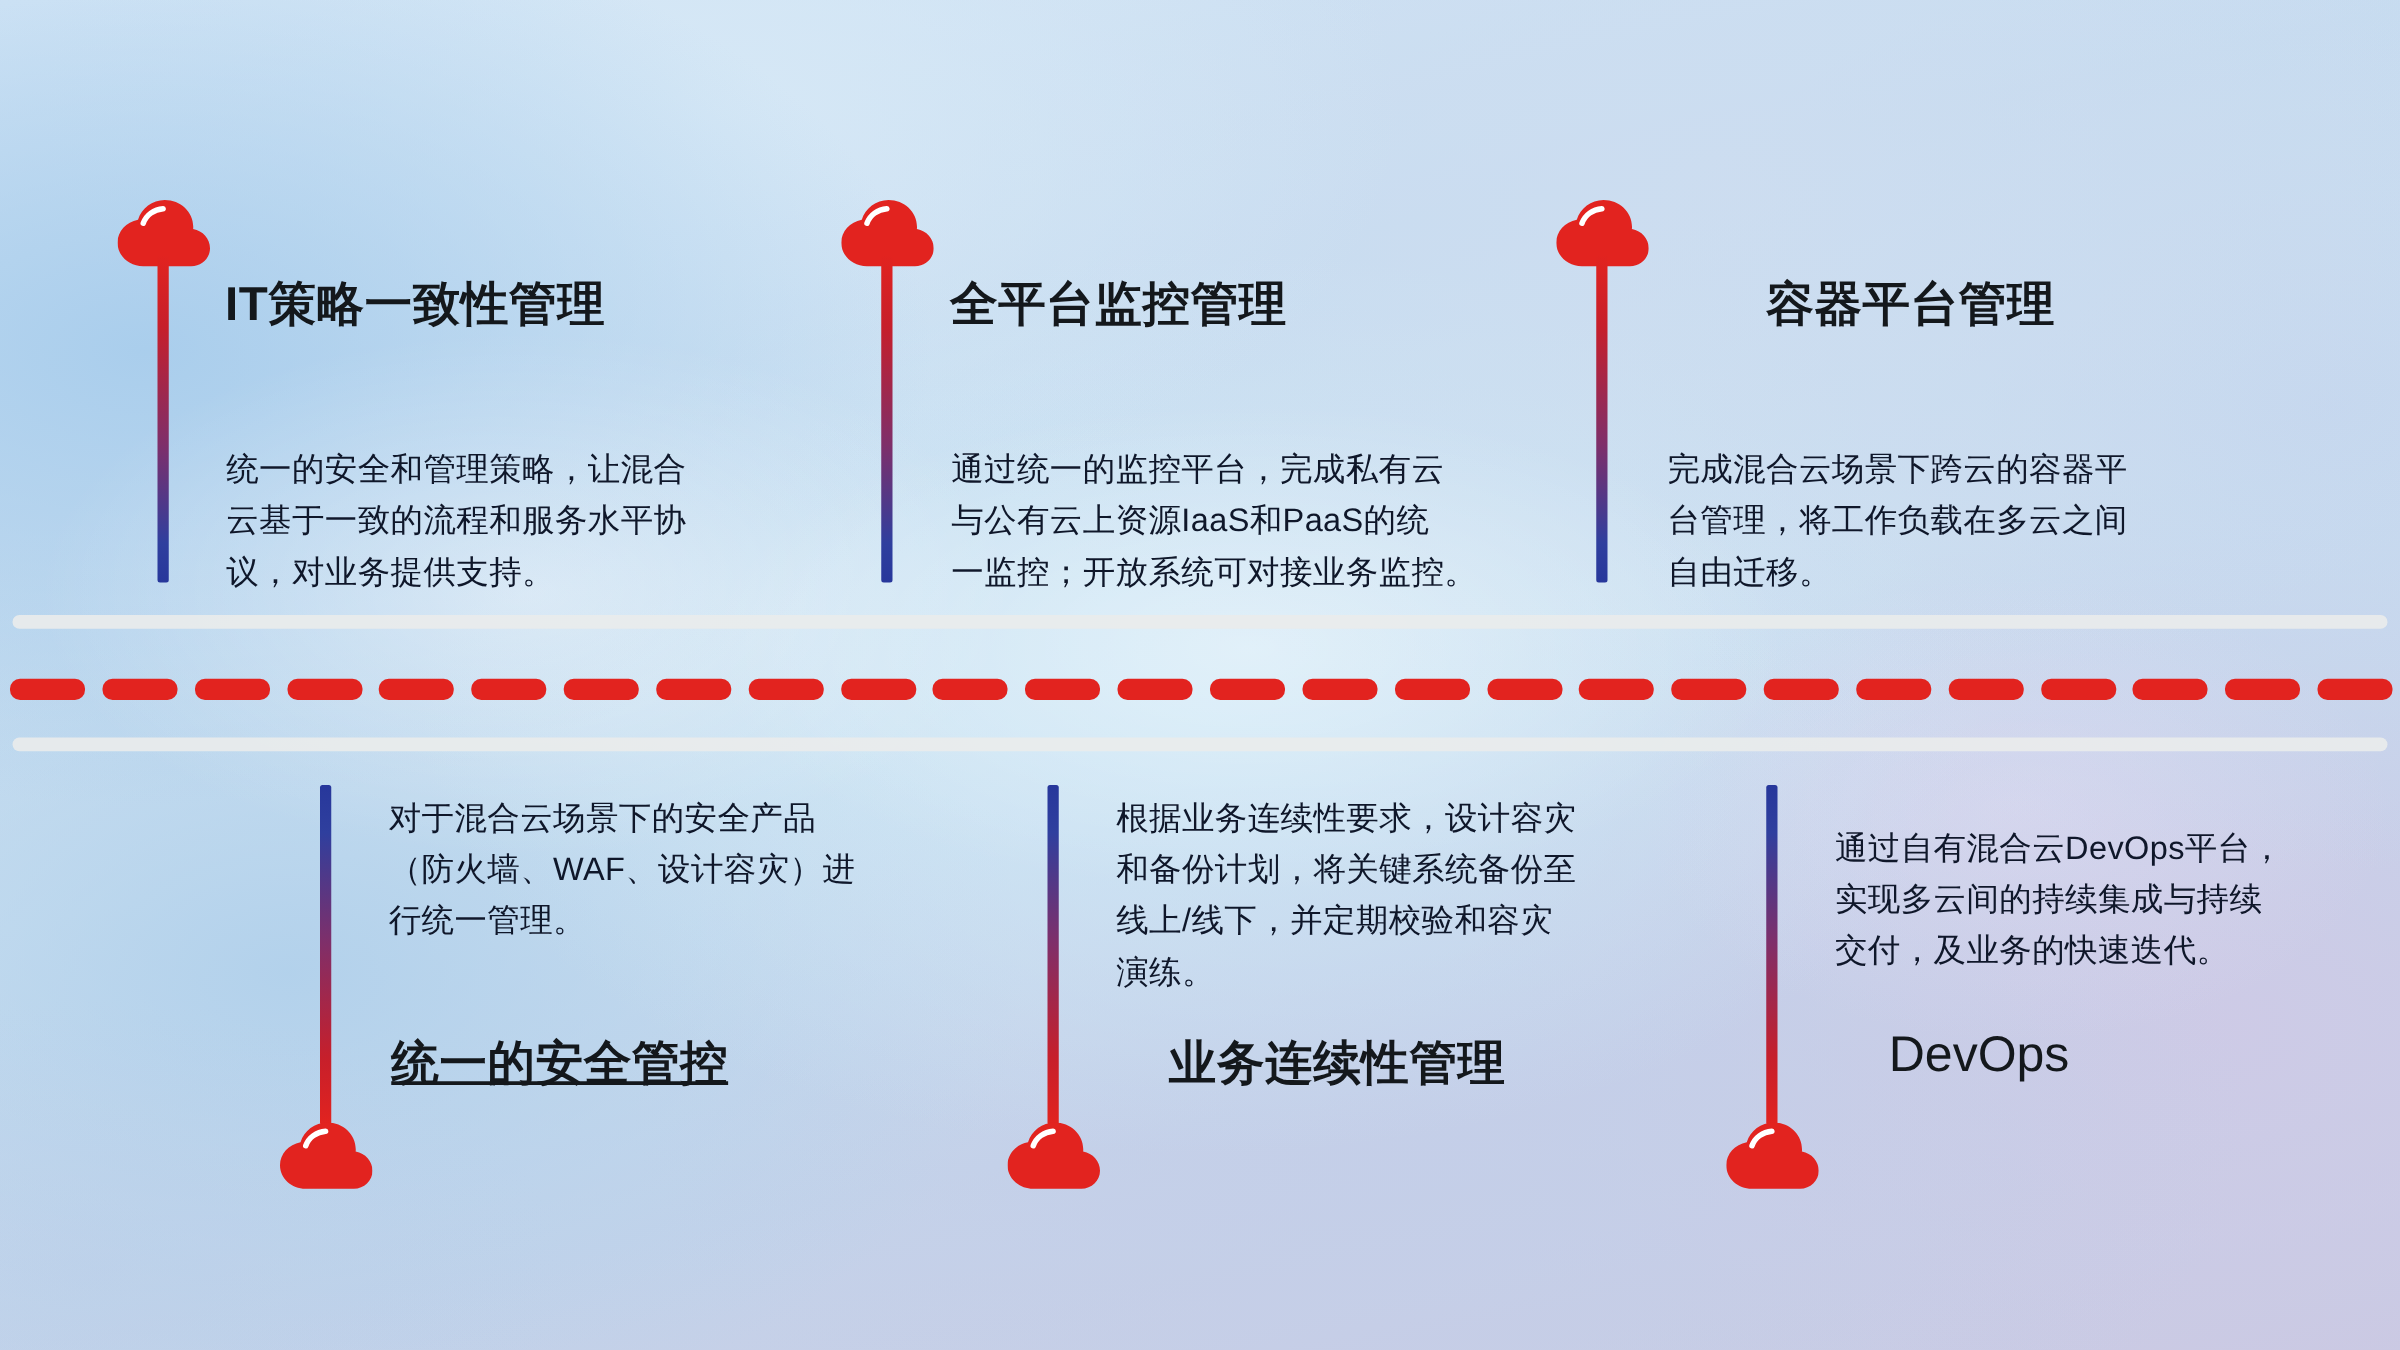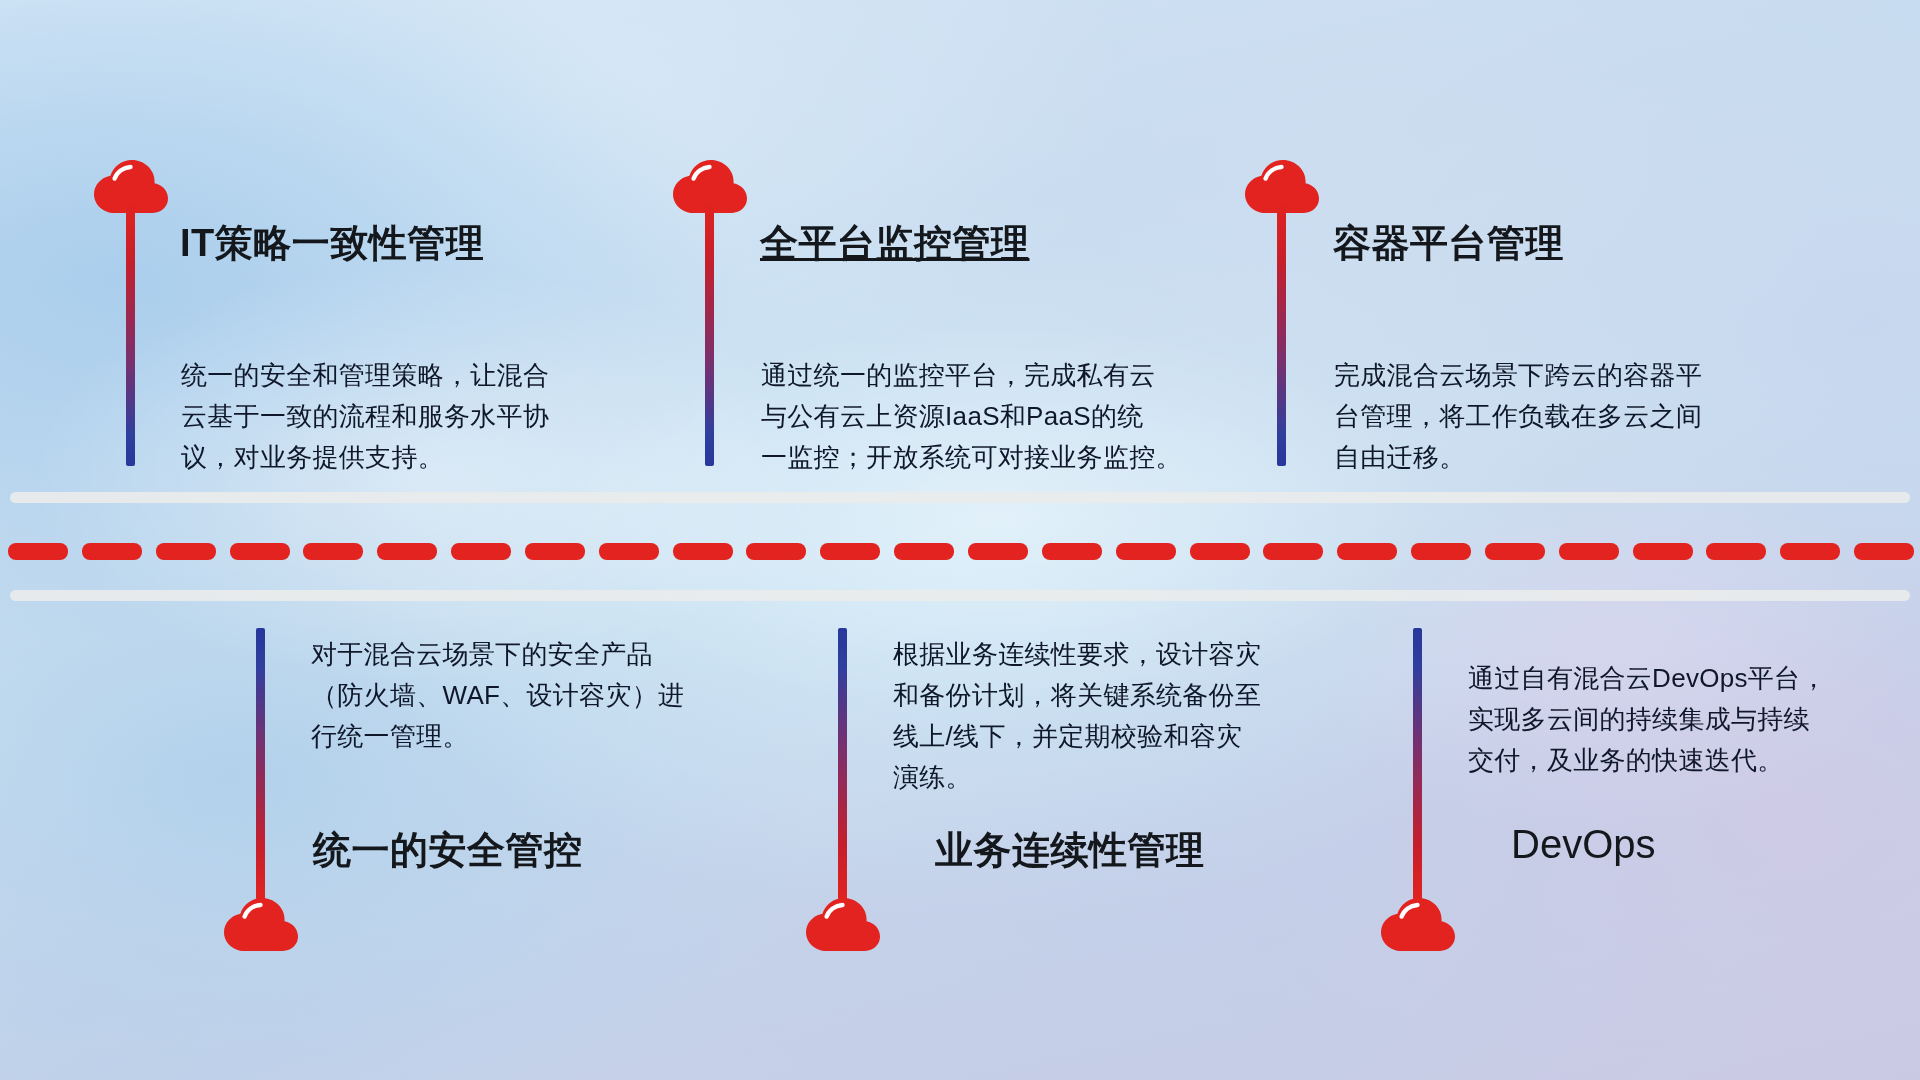--- a/index.html
+++ b/index.html
@@ -125,44 +125,44 @@
 云基于一致的流程和服务水平协
 议，对业务提供支持。</div>
   </div>
 
   <div class="marker">
     <svg class="cloud" style="left:673px; top:160px;" viewBox="0 0 74 54">
       <path d="M20.5 53C9.2 53 0 44.6 0 34.2c0-9.1 7-16.7 16.4-18.4C19.3 6.6 27.8 0 37.8 0 50.4 0 60.6 9.6 60.6 21.4c0 .6 0 1.2-.1 1.8C68.3 24.6 74 31 74 38.6 74 46.6 67.3 53 59 53z" fill="#e2231f"></path>
       <path d="M20.6 18.6c2.4-6.6 8.6-11.1 15.9-11.6" fill="none" stroke="#ffffff" stroke-width="4.4" stroke-linecap="round"></path>
     </svg>
     <div class="stem stem-down" style="left:705px; top:204px; height:262px;"></div>
-    <div class="title" style="left:760px; top:218px;text-decoration:underline;">全平台监控管理</div>
+    <div class="title" style="left:760px; top:218px;">全平台监控管理</div>
     <div class="desc" style="left:761px; top:355px; width:470px;">通过统一的监控平台，完成私有云
 与公有云上资源IaaS和PaaS的统
 一监控；开放系统可对接业务监控。</div>
   </div>
 
   <div class="marker">
     <svg class="cloud" style="left:1245px; top:160px;" viewBox="0 0 74 54">
       <path d="M20.5 53C9.2 53 0 44.6 0 34.2c0-9.1 7-16.7 16.4-18.4C19.3 6.6 27.8 0 37.8 0 50.4 0 60.6 9.6 60.6 21.4c0 .6 0 1.2-.1 1.8C68.3 24.6 74 31 74 38.6 74 46.6 67.3 53 59 53z" fill="#e2231f"></path>
       <path d="M20.6 18.6c2.4-6.6 8.6-11.1 15.9-11.6" fill="none" stroke="#ffffff" stroke-width="4.4" stroke-linecap="round"></path>
     </svg>
     <div class="stem stem-down" style="left:1277px; top:204px; height:262px;"></div>
-    <div class="title" style="left:1333px; top:218px;">容器平台管理</div>
+    <div class="title" style="left:1413px; top:218px;">容器平台管理</div>
     <div class="desc" style="left:1334px; top:355px; width:440px;">完成混合云场景下跨云的容器平
 台管理，将工作负载在多云之间
 自由迁移。</div>
   </div>
 
   <div class="marker">
     <div class="desc" style="left:311px; top:634px; width:430px;">对于混合云场景下的安全产品
 （防火墙、WAF、设计容灾）进
 行统一管理。</div>
     <div class="stem stem-up" style="left:256px; top:628px; height:272px;"></div>
-    <div class="title" style="left:313px; top:825px;">统一的安全管控</div>
+    <div class="title" style="left:313px; top:825px;text-decoration:underline;">统一的安全管控</div>
     <svg class="cloud" style="left:224px; top:898px;" viewBox="0 0 74 54">
       <path d="M20.5 53C9.2 53 0 44.6 0 34.2c0-9.1 7-16.7 16.4-18.4C19.3 6.6 27.8 0 37.8 0 50.4 0 60.6 9.6 60.6 21.4c0 .6 0 1.2-.1 1.8C68.3 24.6 74 31 74 38.6 74 46.6 67.3 53 59 53z" fill="#e2231f"></path>
       <path d="M20.6 18.6c2.4-6.6 8.6-11.1 15.9-11.6" fill="none" stroke="#ffffff" stroke-width="4.4" stroke-linecap="round"></path>
     </svg>
   </div>
 
   <div class="marker">
     <div class="desc" style="left:893px; top:634px; width:440px;">根据业务连续性要求，设计容灾
 和备份计划，将关键系统备份至
 线上/线下，并定期校验和容灾

